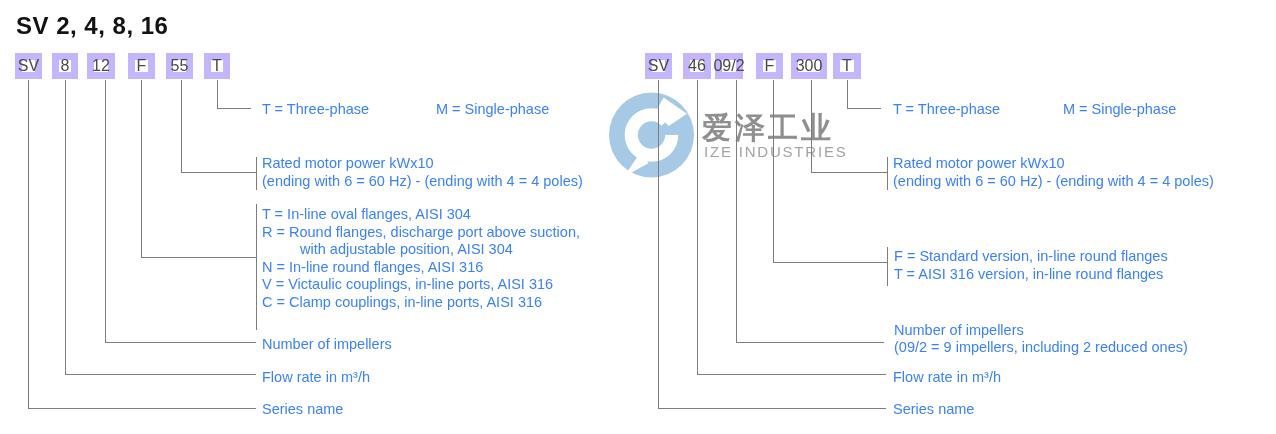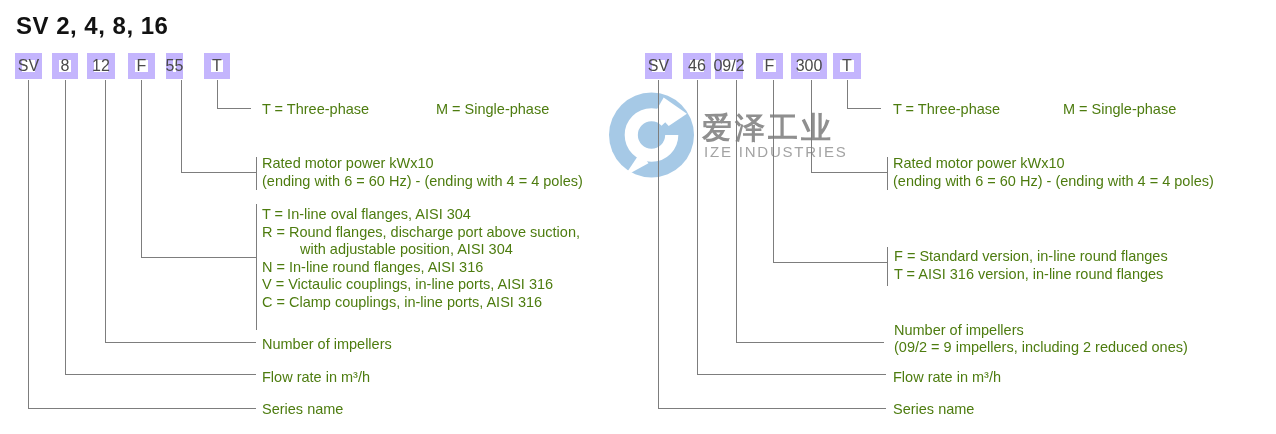--- a/index.html
+++ b/index.html
@@ -11,21 +11,21 @@
     position:absolute;top:12px;font-size:24px;font-weight:bold;
     letter-spacing:0.5px;color:#121212;white-space:nowrap;
   }
   .codebox{
     position:absolute;top:53px;height:26px;border:7px solid #c4b5fd;
     display:flex;align-items:center;justify-content:center;
     font-size:16px;color:#4a4a4a;background:#ffffff00;box-sizing:border-box;
     z-index:3;
   }
   .txt{
-    position:absolute;font-size:14.5px;color:#4d7c0f;white-space:nowrap;
+    position:absolute;font-size:14.5px;color:#3b82f6;white-space:nowrap;
     line-height:17.6px;z-index:3;
   }
   .block div{white-space:nowrap;}
   .indent{padding-left:38px;}
   .lh18 div{line-height:18px;}
   .lh17 div{line-height:17px;}
   #lines{position:absolute;left:0;top:0;z-index:2;}
   #watermark{position:absolute;left:0;top:0;z-index:1;}
   #logo{position:absolute;left:609px;top:92px;}
   #wm-cn{
@@ -73,21 +73,21 @@
     <path d="M697.5,80 L697.5,374.5 L886,374.5"></path>
     <path d="M658.5,80 L658.5,408.5 L886,408.5"></path>
   </svg>
 
   <div class="hdr" style="left:16px">SV 2, 4, 8, 16</div>
 
   <div class="codebox" style="left:15px;width:27px">SV</div>
   <div class="codebox" style="left:52px;width:26px">8</div>
   <div class="codebox" style="left:87px;width:28px">12</div>
   <div class="codebox" style="left:128px;width:27px">F</div>
-  <div class="codebox" style="left:166px;width:17px">55</div>
+  <div class="codebox" style="left:166px;width:27px">55</div>
   <div class="codebox" style="left:204px;width:26px">T</div>
 
   <div class="txt" style="left:262px;top:101px">T = Three-phase</div>
   <div class="txt" style="left:436px;top:101px">M = Single-phase</div>
 
   <div class="txt block lh18" style="left:262px;top:154px">
     <div>Rated motor power kWx10</div>
     <div>(ending with 6 = 60 Hz) - (ending with 4 = 4 poles)</div>
   </div>
 

